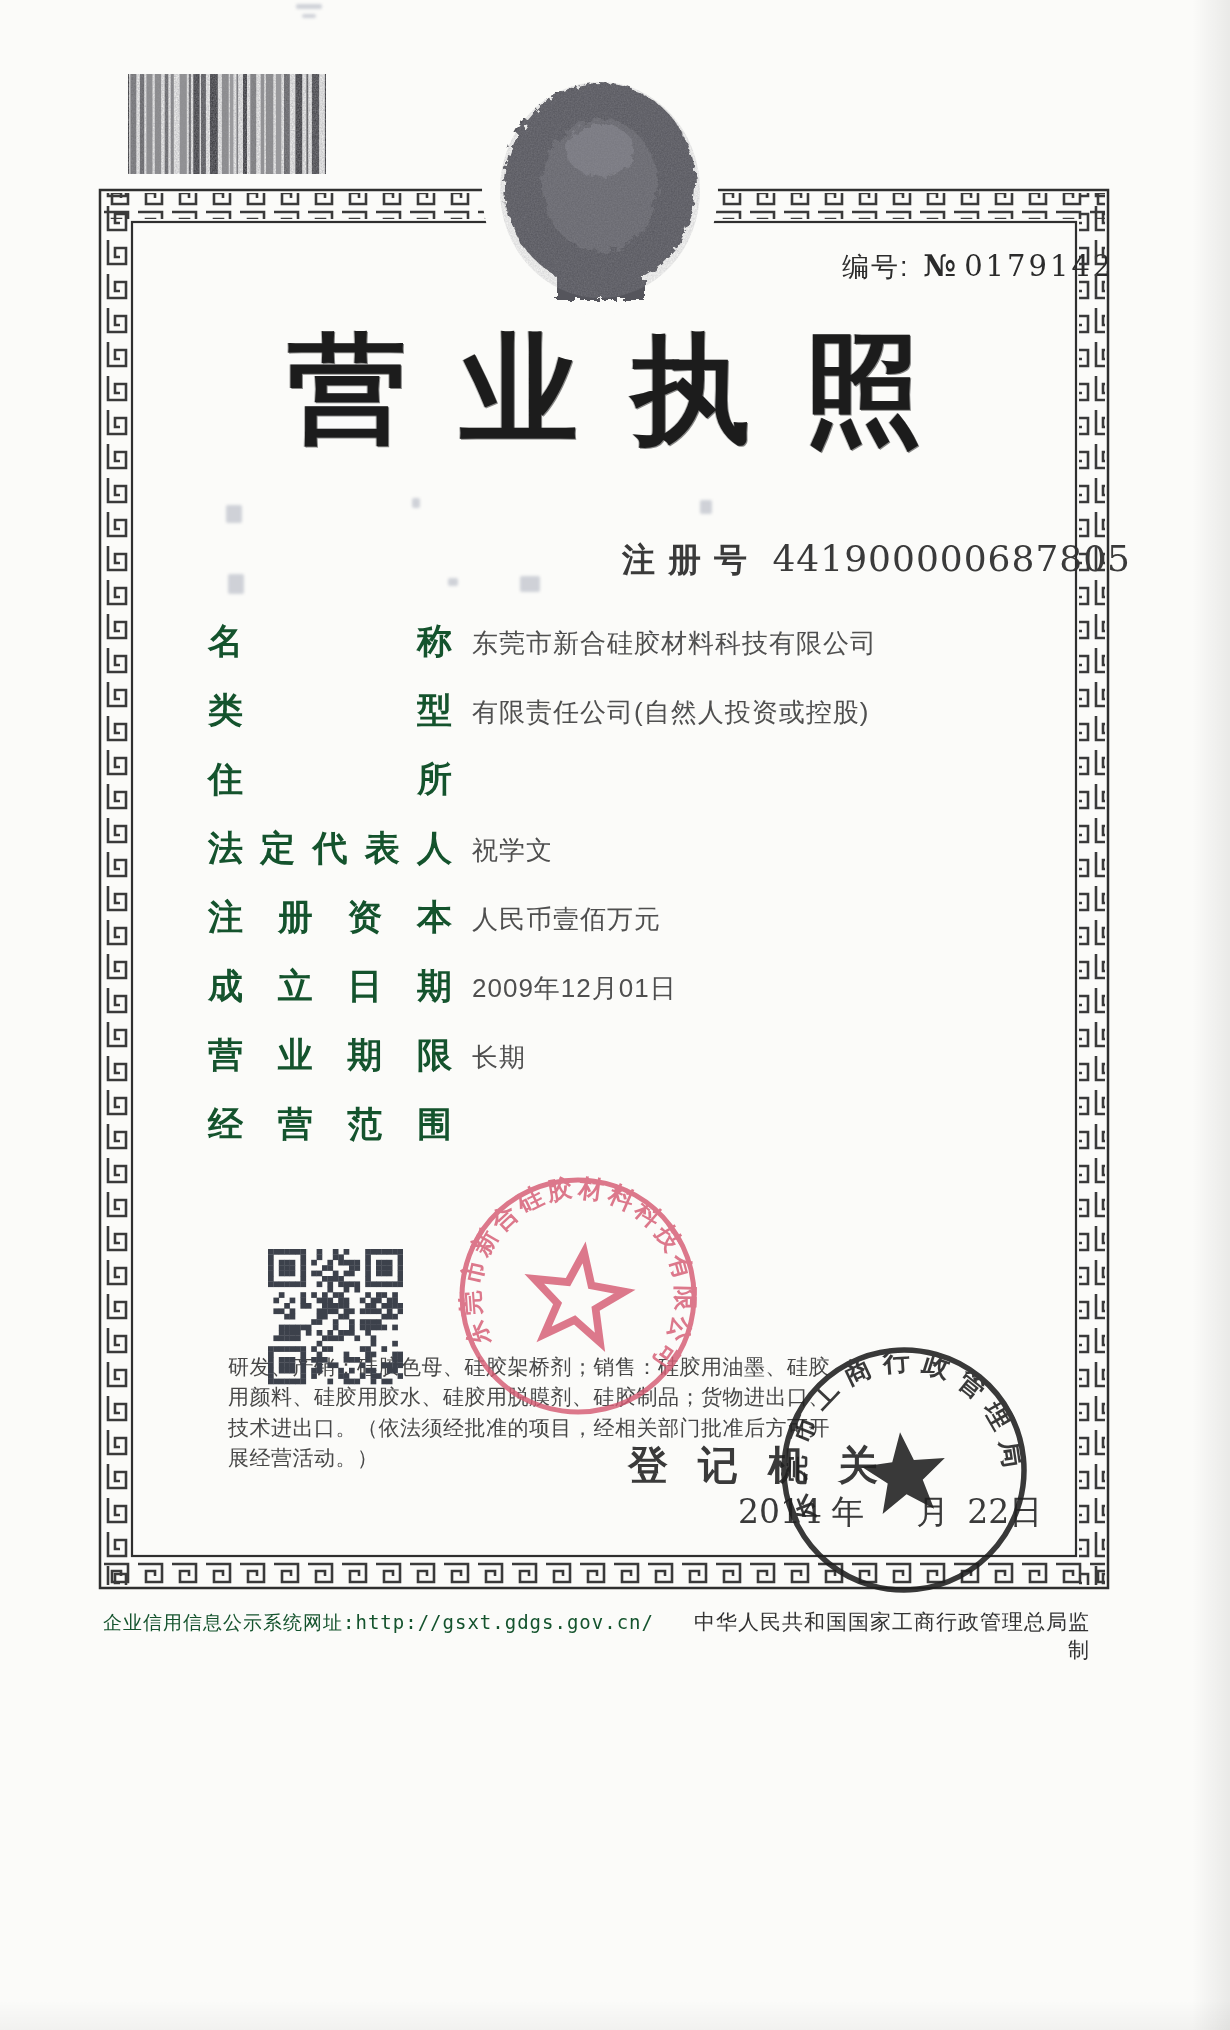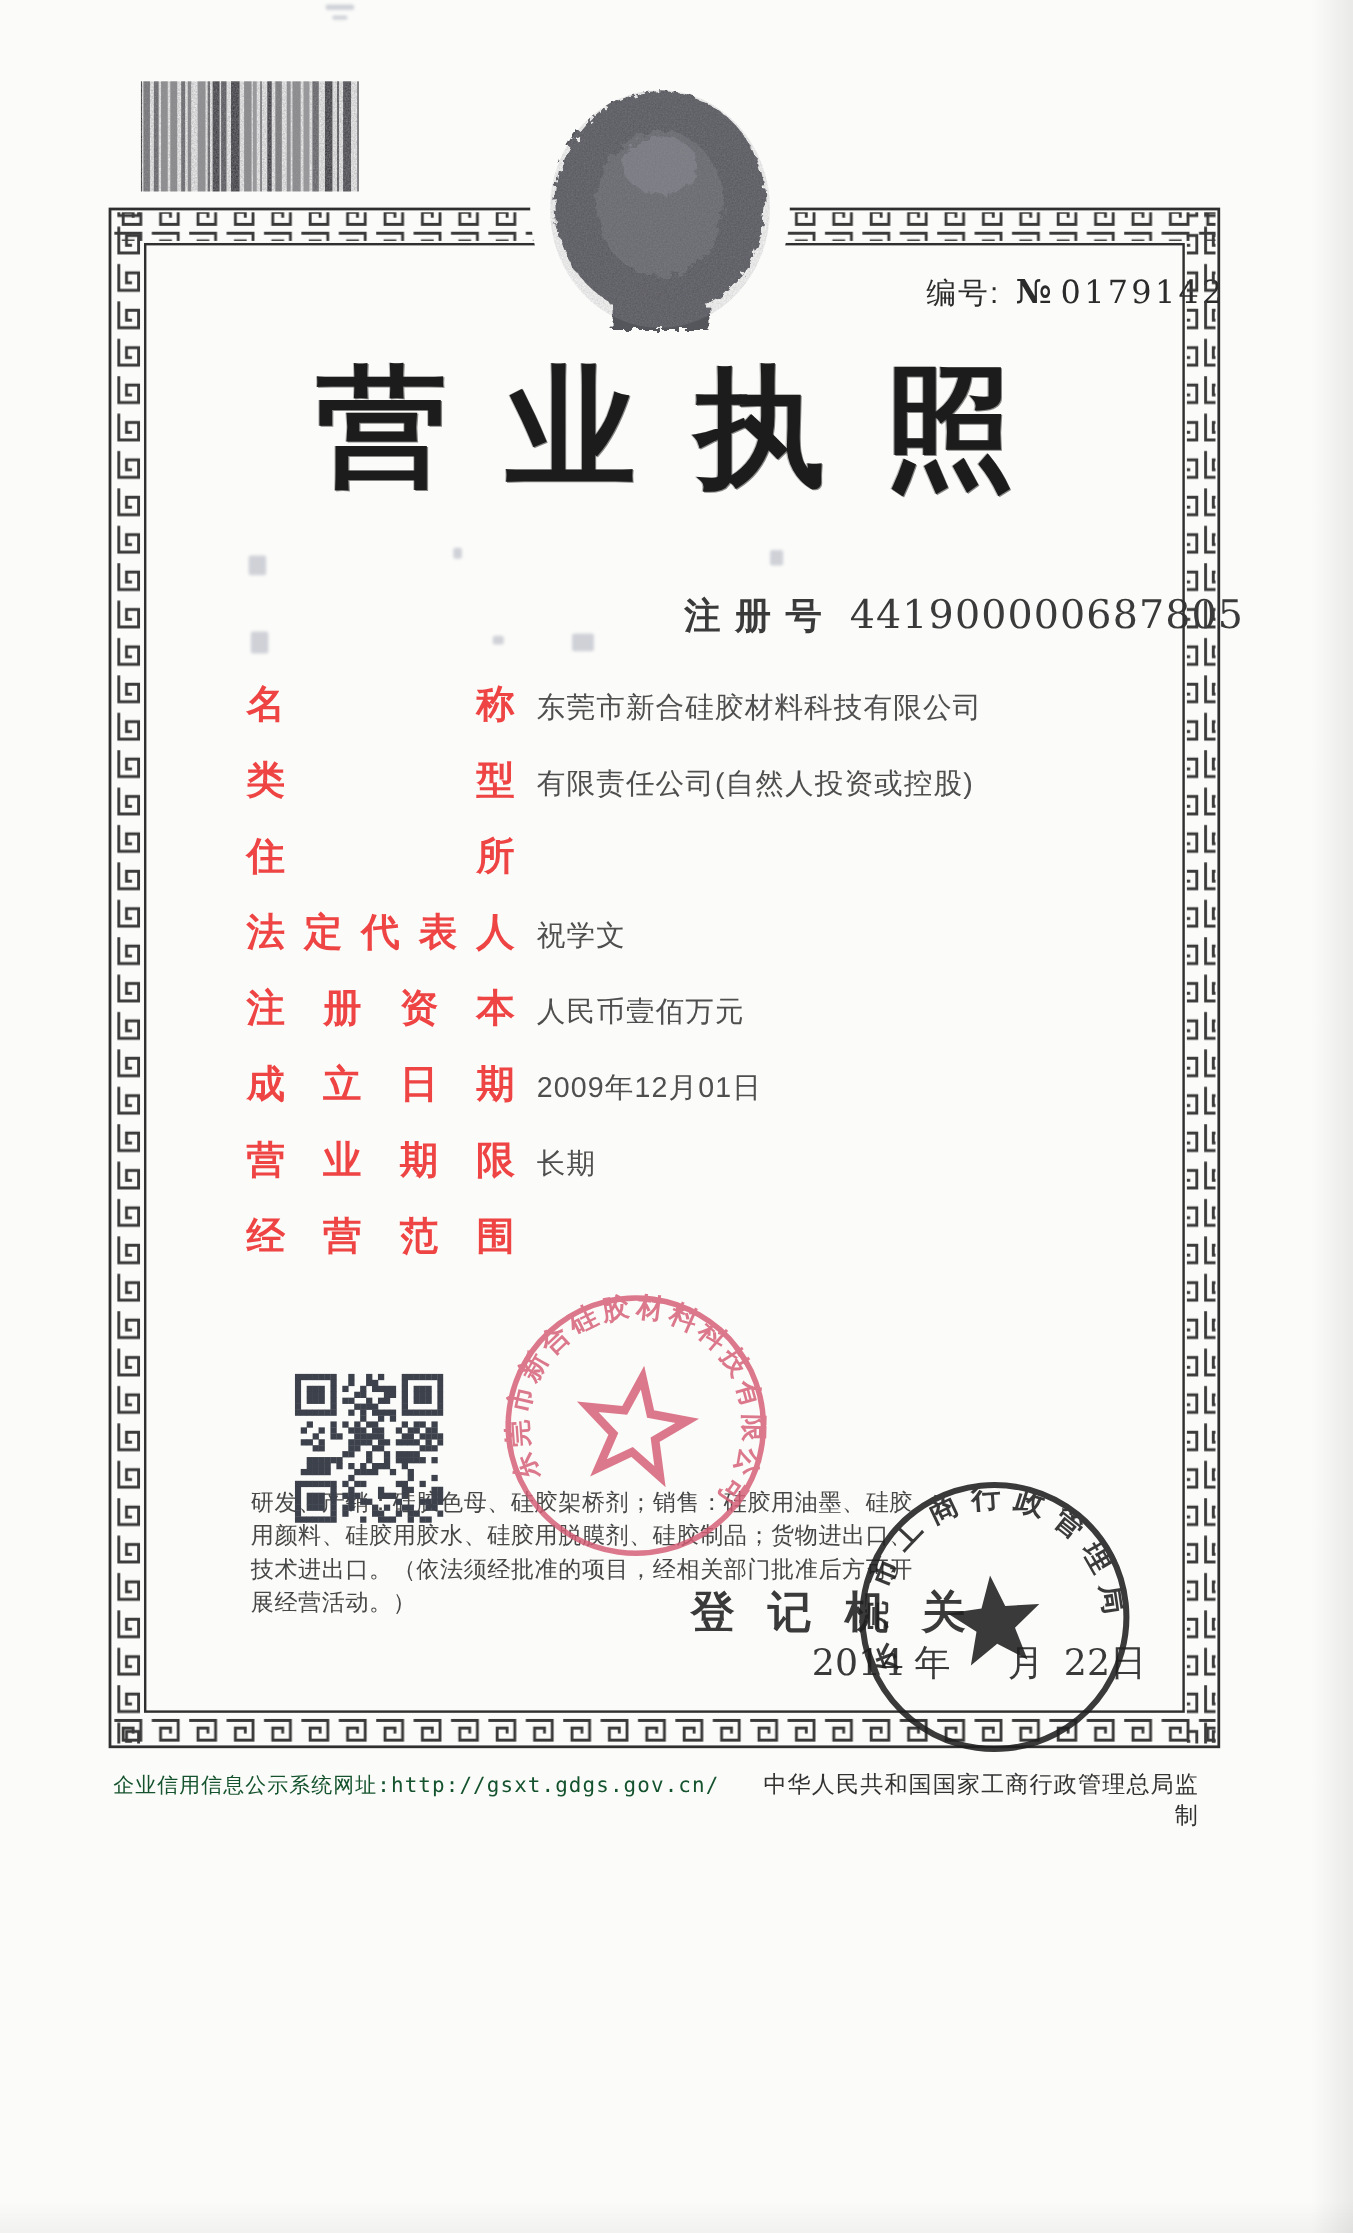--- a/index.html
+++ b/index.html
@@ -23,22 +23,22 @@
     letter-spacing:54px;white-space:nowrap;line-height:1;
     text-shadow:1px 1px 0 rgba(40,40,40,.55), -1px 0 0 rgba(60,60,60,.35);}
 
   .regno-line{top:538px;left:622px;white-space:nowrap;}
   .regno-label{font-size:33px;font-weight:700;color:#3a3a3a;letter-spacing:13px;}
   .regno-value{font-family:"DejaVu Serif",serif;font-size:36px;color:#3a3a3a;letter-spacing:1px;margin-left:8px;}
 
   .fields{top:622px;left:208px;width:872px;}
   .field-row{display:flex;align-items:flex-start;height:69px;}
   .field-row.row-scope{height:auto;flex-direction:column;}
-  .field-label{display:inline-block;width:244px;font-size:35px;font-weight:700;color:#ef4444;
-    text-align:justify;text-align-last:justify;line-height:1.1;flex:0 0 244px;margin-left:16px;}
+  .field-label{display:inline-block;width:244px;font-size:35px;font-weight:700;color:#14532d;
+    text-align:justify;text-align-last:justify;line-height:1.1;flex:0 0 244px;}
   .field-value{margin-left:20px;padding-top:6px;font-size:26px;color:#4f4f4f;letter-spacing:1px;line-height:1.2;}
   .row-scope .field-value{width:604px;font-size:21px;line-height:1.45;color:#474747;padding-top:3px;letter-spacing:0.5px;}
 
   .registrar-label{top:1438px;left:612px;font-size:40px;font-weight:700;color:#3a3a3a;letter-spacing:30px;white-space:nowrap;margin-left:16px;}
   .date-line{top:1490px;left:738px;font-size:33px;color:#3a3a3a;white-space:nowrap;z-index:3;}
   .date-line .num{font-family:"DejaVu Serif",serif;}
   .date-line .gap-m{display:inline-block;width:52px;}
   .date-line .gap-s{display:inline-block;width:18px;}
 
   .footer-left{top:1610px;left:103px;font-size:19px;color:#14532d;letter-spacing:1px;

